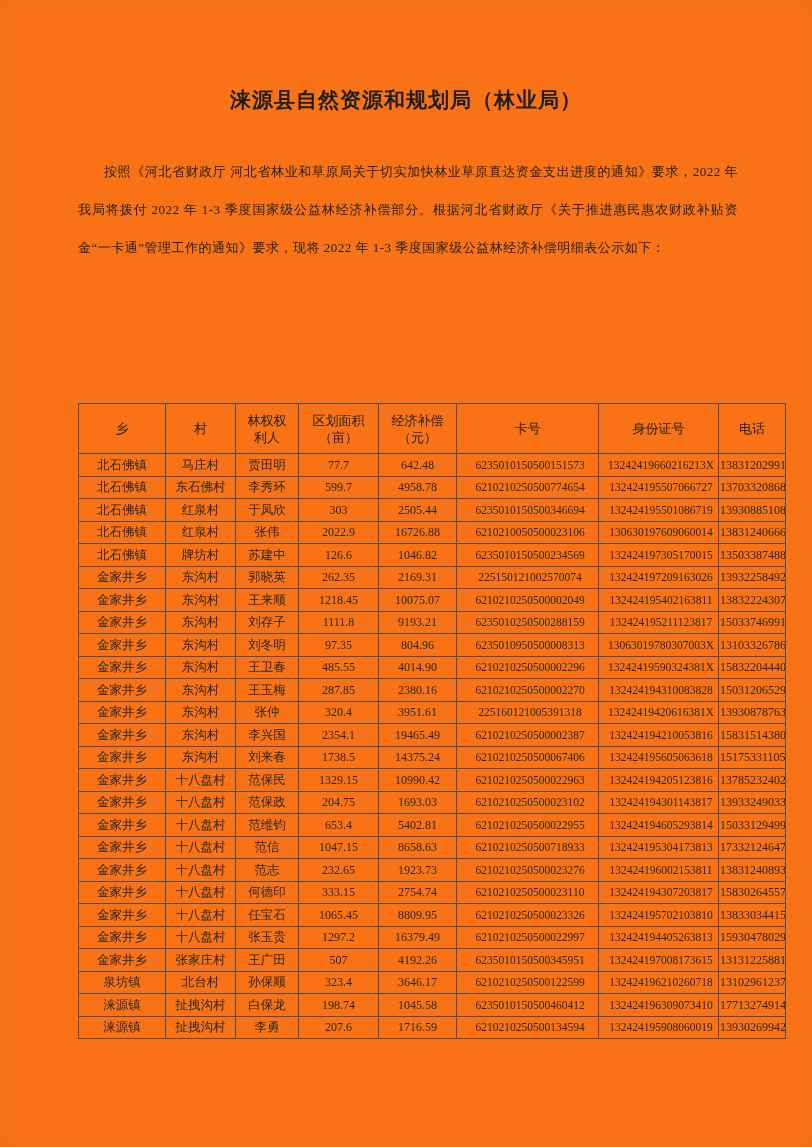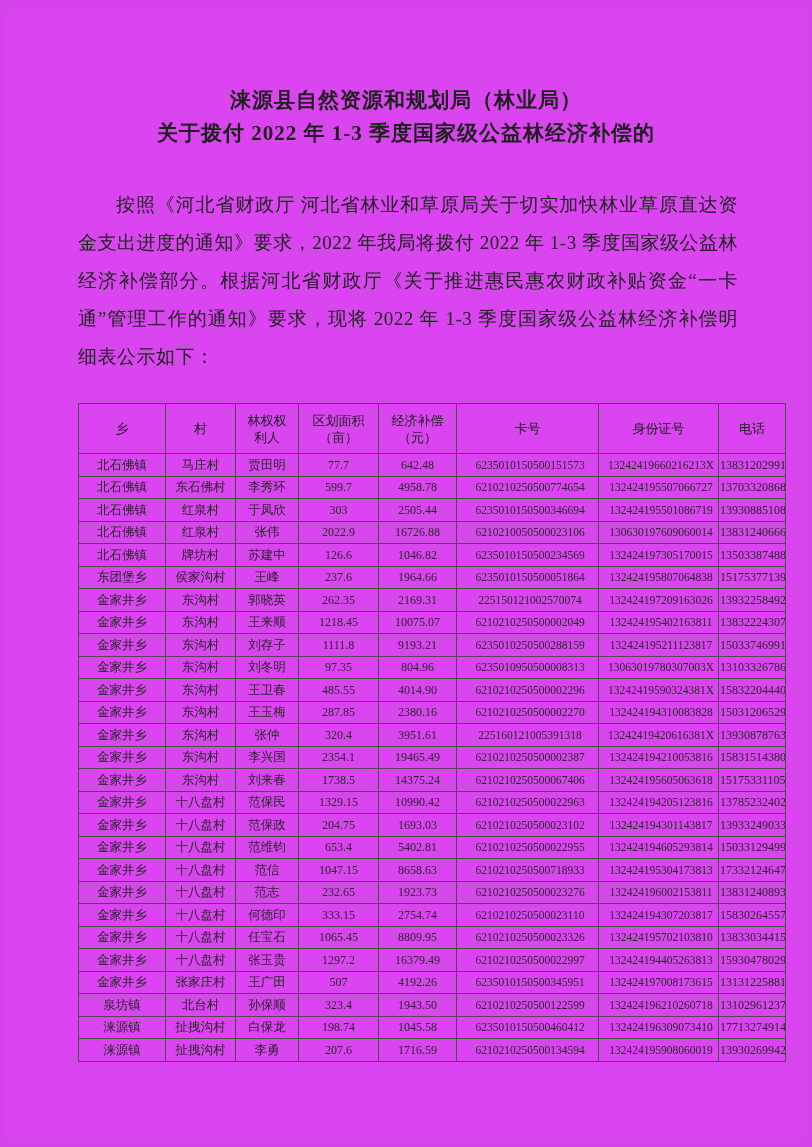--- a/index.html
+++ b/index.html
@@ -1,40 +1,40 @@
 <!DOCTYPE html>
 <html><head>
 <meta charset="utf-8">
 <style>
   html,body{margin:0;padding:0;background:#f4f4f2;}
   .page{
     position:relative;
     width:812px;height:1147px;
     margin:0 auto;
-    background:#d946ef;
+    background:#f97316;
     overflow:hidden;
     font-family:"Liberation Serif","DejaVu Serif",serif;
     color:#262626;
     box-shadow:inset 0 0 18px rgba(0,0,0,0.04);
   }
   .titleblock{
     margin-top:84px;
     text-align:center;
     font-weight:bold;
     color:#1e1e1e;
   }
   .title-line{
     font-size:21px;
     line-height:33px;
     letter-spacing:1px;
   }
   .title-line.gongshi{letter-spacing:14px;text-indent:14px;}
   .paragraph{
     margin:36px 74px 0 78px;
-    font-size:19px;
+    font-size:13px;
     line-height:38px;
     text-align:justify;
     text-indent:2em;
     letter-spacing:0.5px;
     color:#222;
   }
   table.comp{
     position:absolute;
     left:78px;top:403px;
     width:707px;
@@ -74,21 +74,20 @@
   table.comp td.num{font-size:12px;letter-spacing:0;}
   table.comp td.longnum{font-size:11.5px;letter-spacing:0;padding-left:6px;}
 </style>
 </head>
 <body>
 
 <div class="page">
 
   <div class="titleblock">
     <div class="title-line">涞源县自然资源和规划局（林业局）</div>
-    <div class="title-line">关于拨付 2022 年 1-3 季度国家级公益林经济补偿的</div>
   </div>
 
   <p class="paragraph">按照《河北省财政厅 河北省林业和草原局关于切实加快林业草原直达资金支出进度的通知》要求，2022 年我局将拨付 2022 年 1-3 季度国家级公益林经济补偿部分。根据河北省财政厅《关于推进惠民惠农财政补贴资金“一卡通”管理工作的通知》要求，现将 2022 年 1-3 季度国家级公益林经济补偿明细表公示如下：</p>
 
   <table class="comp">
     <colgroup>
       <col class="c-township">
         <col class="c-village">
         <col class="c-holder">
         <col class="c-area">
@@ -157,30 +156,20 @@
           <td>北石佛镇</td>
           <td>牌坊村</td>
           <td>苏建中</td>
           <td class="num">126.6</td>
           <td class="num">1046.82</td>
           <td class="longnum">6235010150500234569</td>
           <td class="longnum">132424197305170015</td>
           <td class="num">13503387488</td>
         </tr>
         <tr>
-          <td>东团堡乡</td>
-          <td>侯家沟村</td>
-          <td>王峰</td>
-          <td class="num">237.6</td>
-          <td class="num">1964.66</td>
-          <td class="longnum">6235010150500051864</td>
-          <td class="longnum">132424195807064838</td>
-          <td class="num">15175377139</td>
-        </tr>
-        <tr>
           <td>金家井乡</td>
           <td>东沟村</td>
           <td>郭晓英</td>
           <td class="num">262.35</td>
           <td class="num">2169.31</td>
           <td class="longnum">225150121002570074</td>
           <td class="longnum">132424197209163026</td>
           <td class="num">13932258492</td>
         </tr>
         <tr>
@@ -351,21 +340,21 @@
           <td class="num">4192.26</td>
           <td class="longnum">6235010150500345951</td>
           <td class="longnum">132424197008173615</td>
           <td class="num">13131225881</td>
         </tr>
         <tr>
           <td>泉坊镇</td>
           <td>北台村</td>
           <td>孙保顺</td>
           <td class="num">323.4</td>
-          <td class="num">1943.50</td>
+          <td class="num">3646.17</td>
           <td class="longnum">6210210250500122599</td>
           <td class="longnum">132424196210260718</td>
           <td class="num">13102961237</td>
         </tr>
         <tr>
           <td>涞源镇</td>
           <td>扯拽沟村</td>
           <td>白保龙</td>
           <td class="num">198.74</td>
           <td class="num">1045.58</td>

